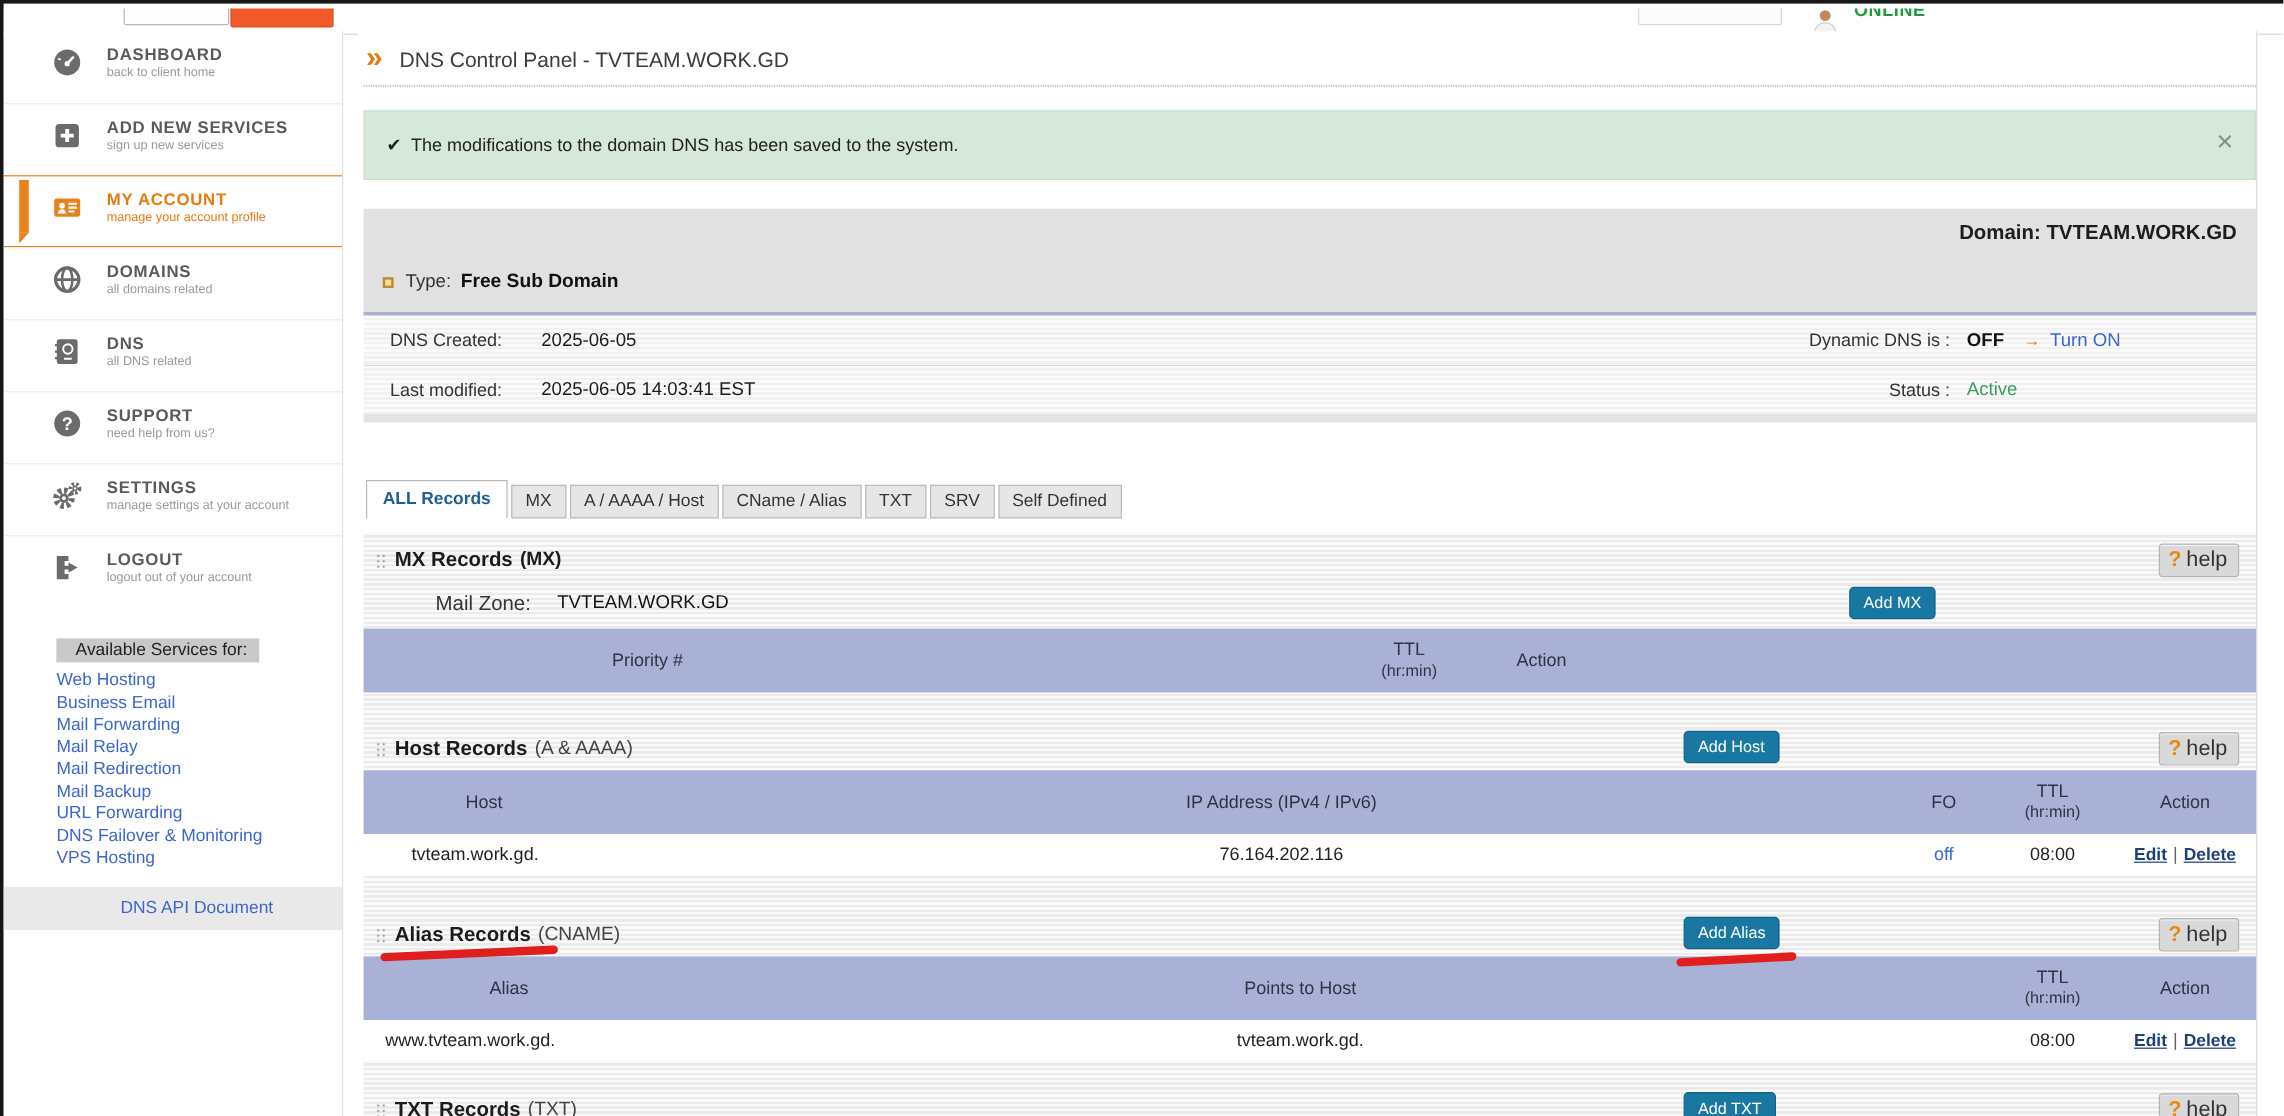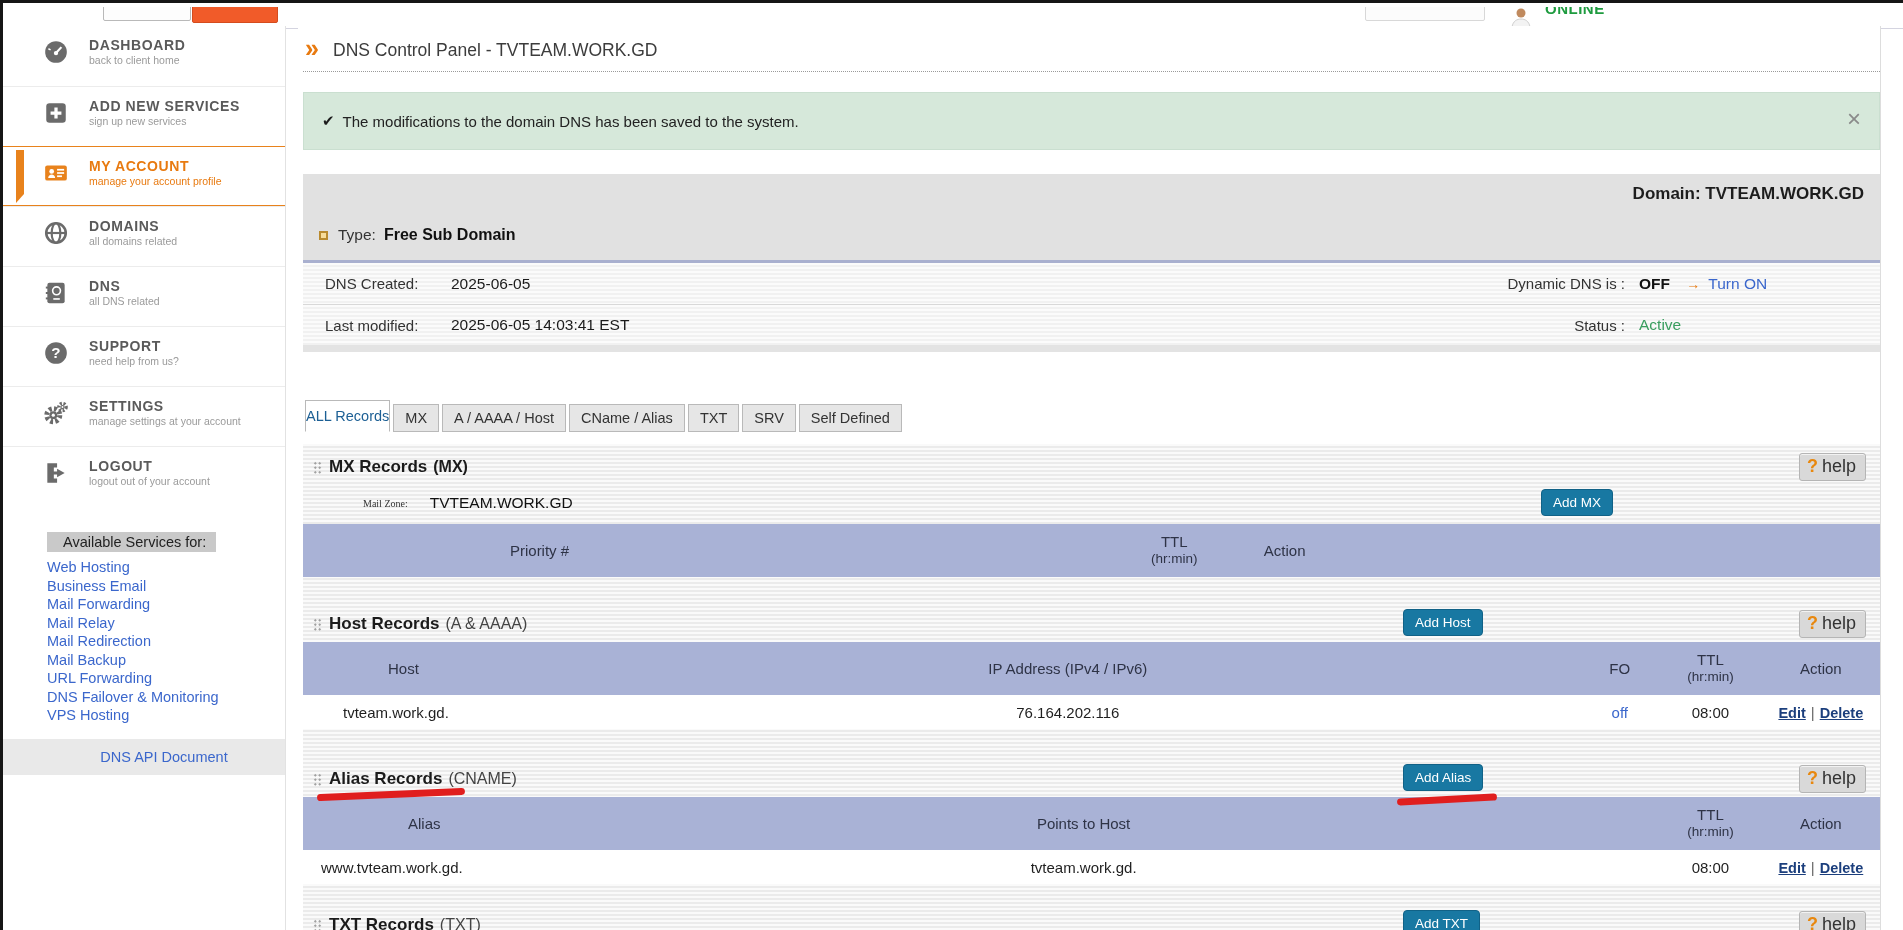--- a/index.html
+++ b/index.html
@@ -78,22 +78,22 @@
   .ir-rvalue { width:205px; padding-left:14px; font-size:15.5px; }
   .state-off { font-weight:bold; color:#111; margin-right:12px; }
   .orange-arrow { color:#e87a10; font-size:14px; margin-right:4px; }
   .link-blue { color:#3b67cc; text-decoration:none; cursor:pointer; }
   .status-active { color:#3a9e5f; }
   .infofoot { height:7px; background:#e3e3e3; }
 
   .tabsrow { display:flex; align-items:flex-end; gap:3px; margin-top:48px; padding-left:2px; }
   .tab { background:#e6e6e6; border:1px solid #b9b9b9; font-size:14.5px; color:#333;
          padding:5px 11px; cursor:pointer; }
-  .tab.active { background:#fff; border-bottom:1px solid #fff; font-weight:normal; color:#1c5f94;
-                padding:7px 0; }
+  .tab.active { background:#fff; border-bottom:1px solid #fff; font-weight:bold; color:#1c5f94;
+                padding:7px 13px; }
 
   .sections { margin-top:12px; padding-top:8px;
               background:repeating-linear-gradient(#fafafa 0 2px, #ebebeb 2px 4px); }
   .sec { position:relative; }
   .sec-band { position:relative; height:30px; display:flex; align-items:center; padding-left:10px; }
   .band-tall { height:36px; }
   .drag-dots { width:9px; height:13px; margin-right:7px;
                background-image:radial-gradient(circle, #9a9a9a 1.1px, transparent 1.2px);
                background-size:4.5px 4.5px; }
   .sec-title { font-size:17px; font-weight:bold; color:#1b1b1b; }
@@ -102,21 +102,21 @@
   .helpbadge { position:absolute; right:14px; top:50%; transform:translateY(-50%);
                background:#d9d9d9; border:1px solid #b5b5b5; border-radius:3px;
                padding:2px 9px 3px 7px; font-size:18px; color:#333; cursor:pointer;
                box-shadow:inset 0 1px 0 #f2f2f2; }
   .helpbadge .q { color:#e8880f; font-weight:bold; margin-right:4px; }
   .addbtn { background:#1878a2; color:#fff; border:1px solid #116287; border-radius:4px;
             font-size:13.5px; padding:5px 11px; cursor:pointer; font-family:"Liberation Sans",sans-serif; }
   .band-add { position:absolute; left:1100px; top:3px; }
 
   .mailzone { position:relative; height:42px; display:flex; align-items:center; }
-  .mz-label { padding-left:60px; font-size:10px; color:#333;font-family:Liberation Serif, serif; }
+  .mz-label { padding-left:60px; font-size:17px; color:#333; }
   .mz-value { margin-left:22px; font-size:15.5px; color:#111; }
   .mz-add { position:absolute; right:267px; top:7px; }
 
   .thead { height:53px; background:#a9b2d6; display:flex; align-items:center;
            font-size:15px; color:#2e3346; }
   .trow { height:34px; background:#fff; display:flex; align-items:center; font-size:15px; color:#1f1f1f; }
   .ttlhdr { display:flex; flex-direction:column; align-items:center; line-height:1.2; }
   .ttlhdr .sm { font-size:13.5px; }
 
   .mx-c1{width:34%; padding-left:60px;} .mx-c2{width:30%; text-align:center;}

